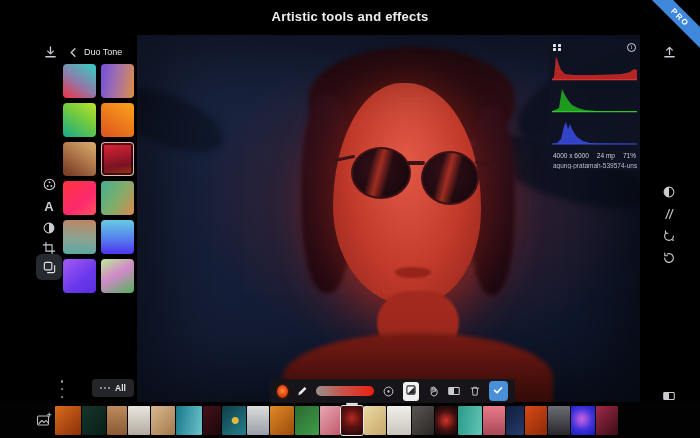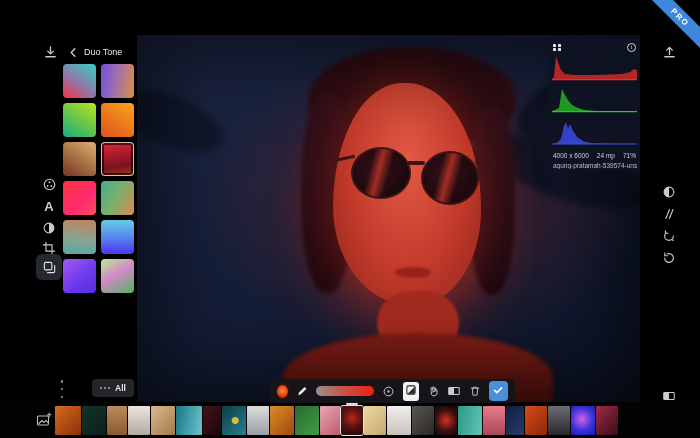--- a/index.html
+++ b/index.html
@@ -126,20 +126,21 @@
   .thumb { height:29px; border-radius:1px; flex:none; position:relative; }
   .thumb.selected { outline:1.5px solid #e6e6e6; border-radius:2px; z-index:5; }
   .notch { position:absolute; top:-4px; left:50%; transform:translateX(-50%);
     width:12px; height:3px; background:#dcdcdc; border-radius:2px; }
 </style>
 </head>
 <body>
 
 <div class="app">
 
+  <div class="app-title">Artistic tools and effects</div>
   <div class="pro-ribbon">PRO</div>
 
   <div class="ic dl-btn">
     <span>
       <svg width="15" height="15" viewBox="0 0 16 16" fill="none" stroke="#c9ccd1" stroke-width="1.4" stroke-linecap="round" stroke-linejoin="round">
         <path d="M8 2v7"></path>
           <path d="M5 6.5L8 9.5l3-3"></path>
           <path d="M3 12.5h10"></path>
       </svg>
     </span>

